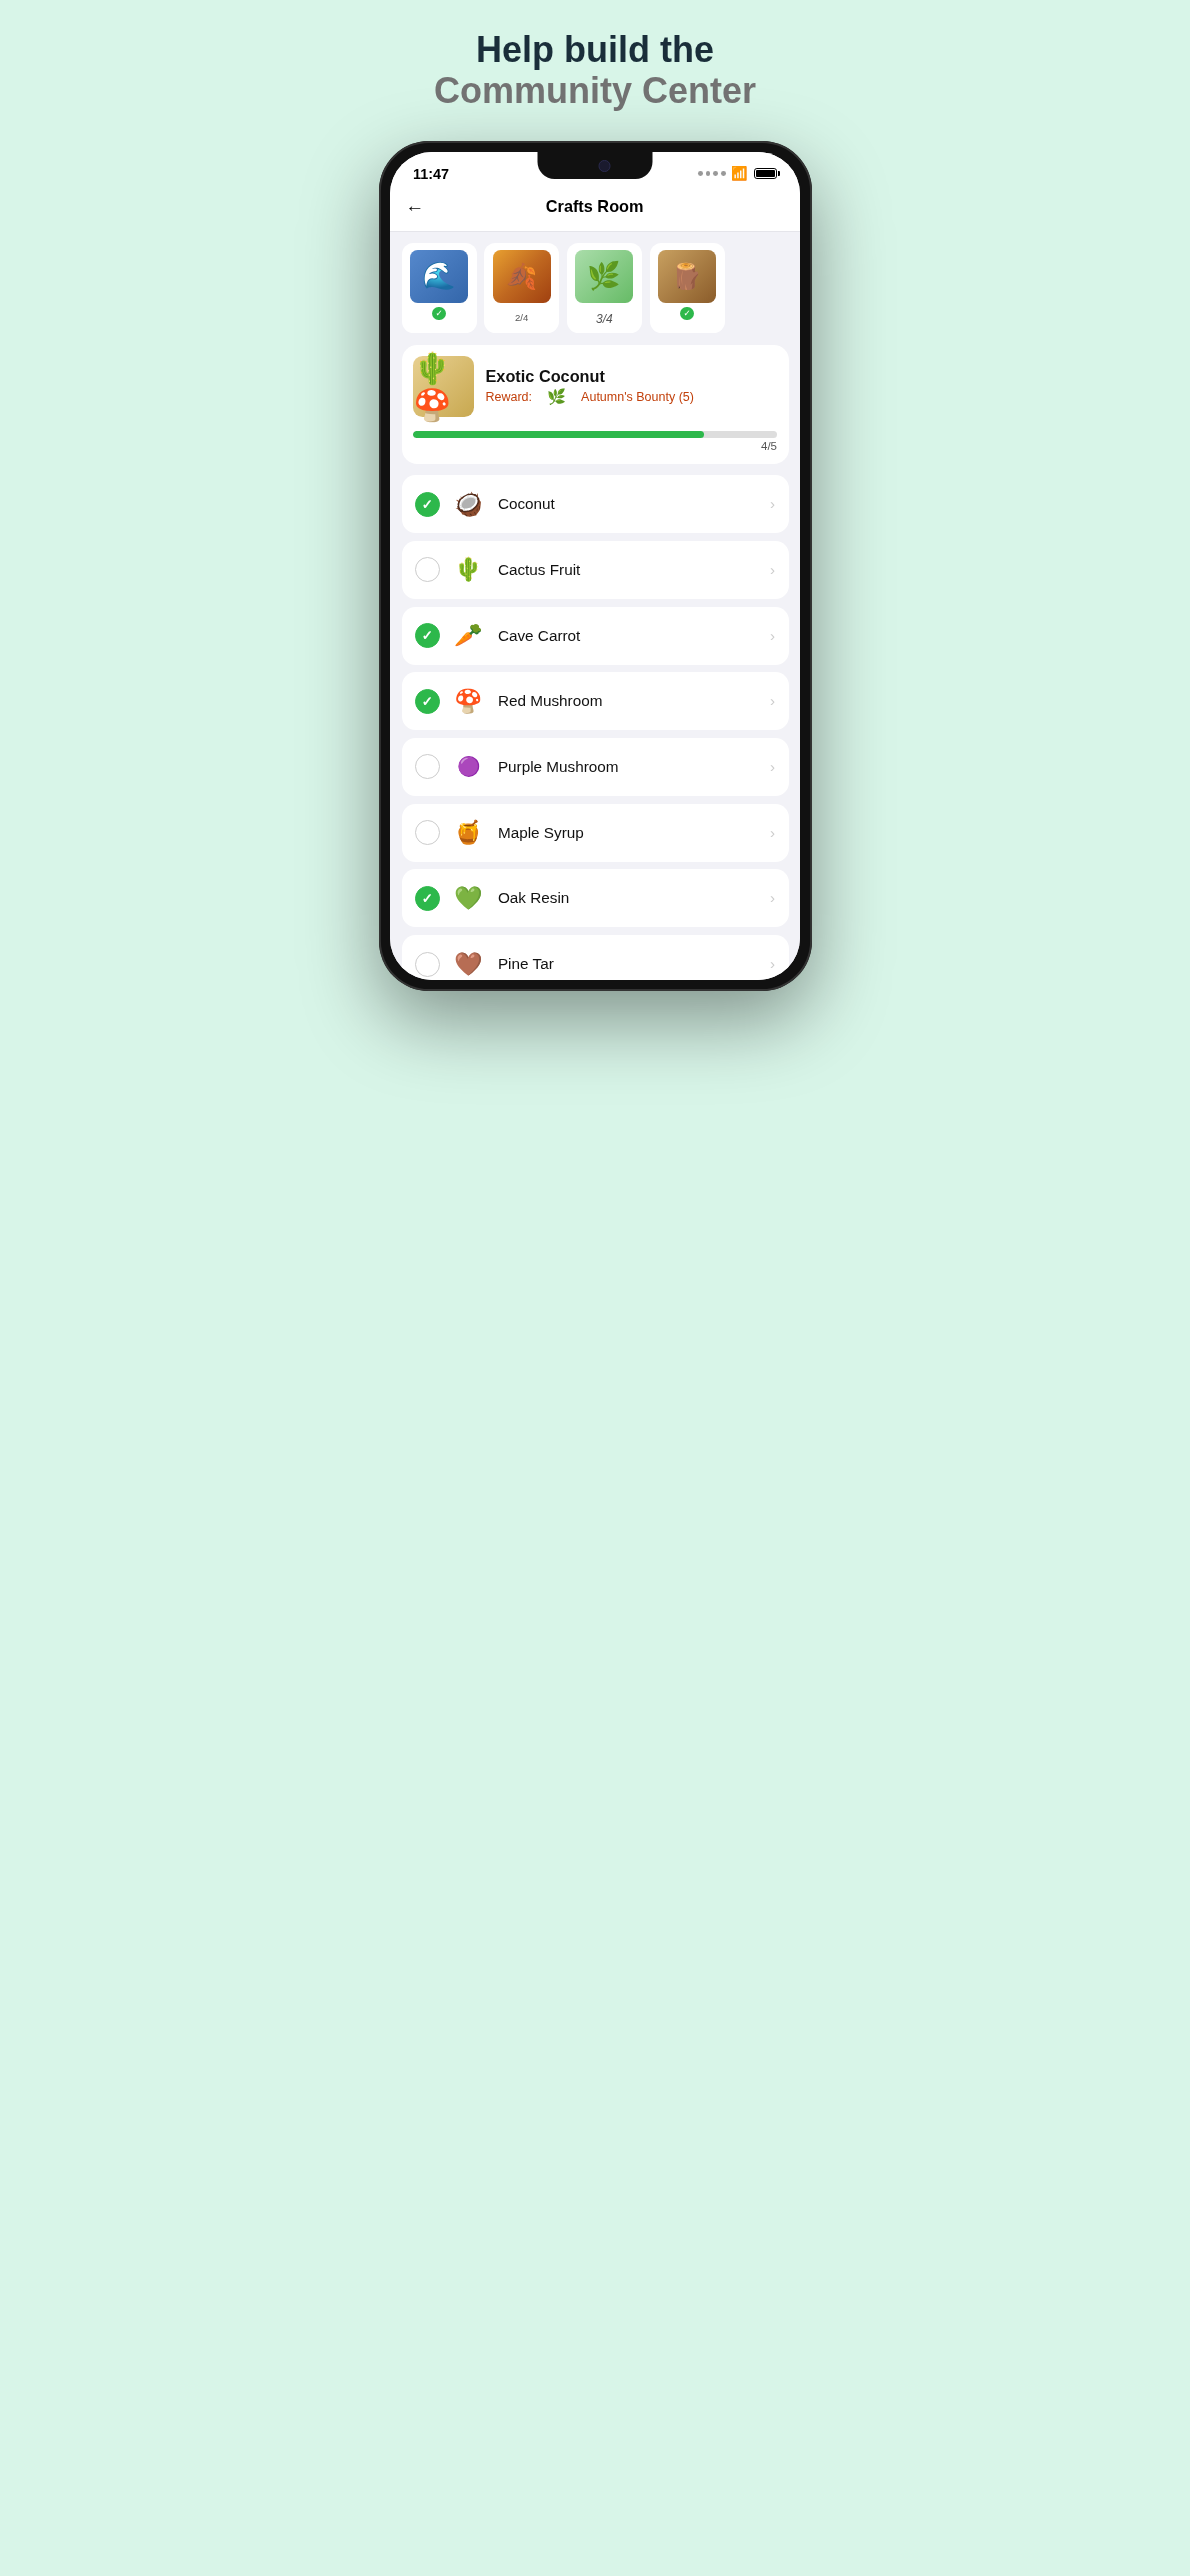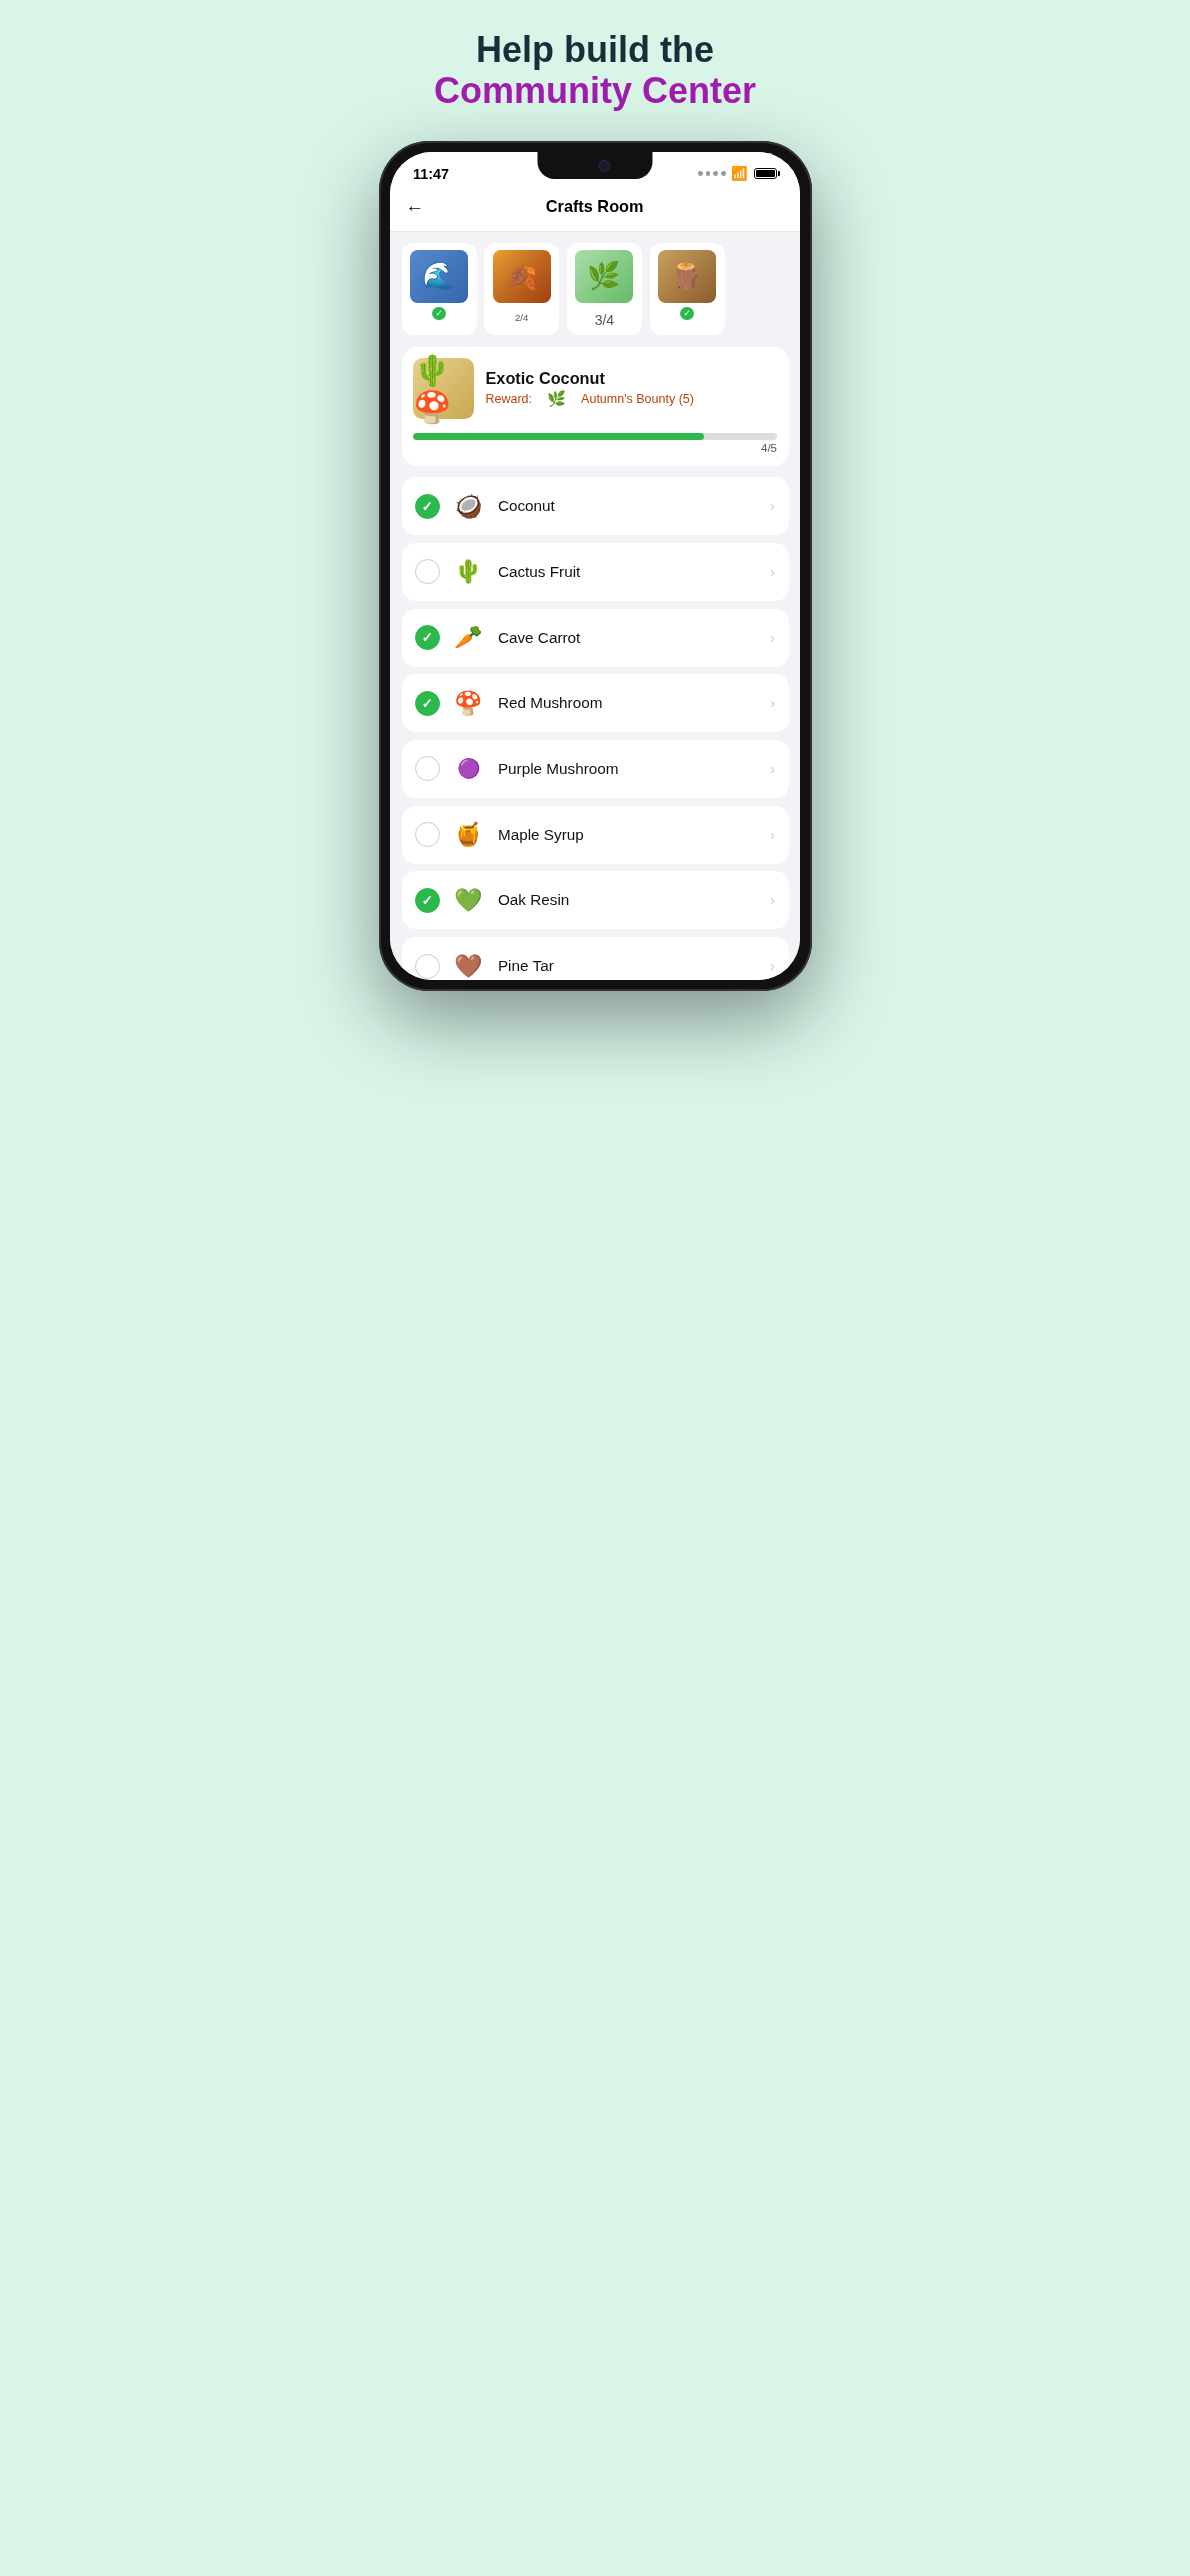--- a/index.html
+++ b/index.html
@@ -31,21 +31,21 @@
     .hero-title .line1 {
       font-size: 36px;
       font-weight: 800;
       color: #1a2e3a;
       line-height: 1.15;
     }
 
     .hero-title .line2 {
       font-size: 36px;
       font-weight: 800;
-      color: #a21caf;
+      color: #737373;
       line-height: 1.15;
     }
 
     
     .phone {
       width: 433px;
       background: #111;
       border-radius: 50px;
       padding: 11.5px;
       box-shadow: 0 29px 77px rgba(0,0,0,0.4), inset 0 0 0 1.9px #333;
@@ -462,21 +462,21 @@
 
           <div class="bundle-tab">
             <div class="bundle-tab-img" style="background: linear-gradient(135deg, #aaddaa, #66bb66);">
               🌿
             </div>
             <div class="bundle-tab-label">
               <div class="progress-bar-small">
                 <div class="progress-bar-small-fill" style="width:75%"></div>
               </div>
             </div>
-            <span style="font-size:14px;color:#555;">3/4</span>
+            <span style="font-size:12px;color:#555;font-style:italic;">3/4</span>
           </div>
 
           <div class="bundle-tab">
             <div class="bundle-tab-img tab-wood" style="font-size:25px; display:flex; align-items:center; justify-content:center;">
               🪵
             </div>
             <div class="bundle-tab-label">
               <div class="check-small">✓</div>
             </div>
           </div>

